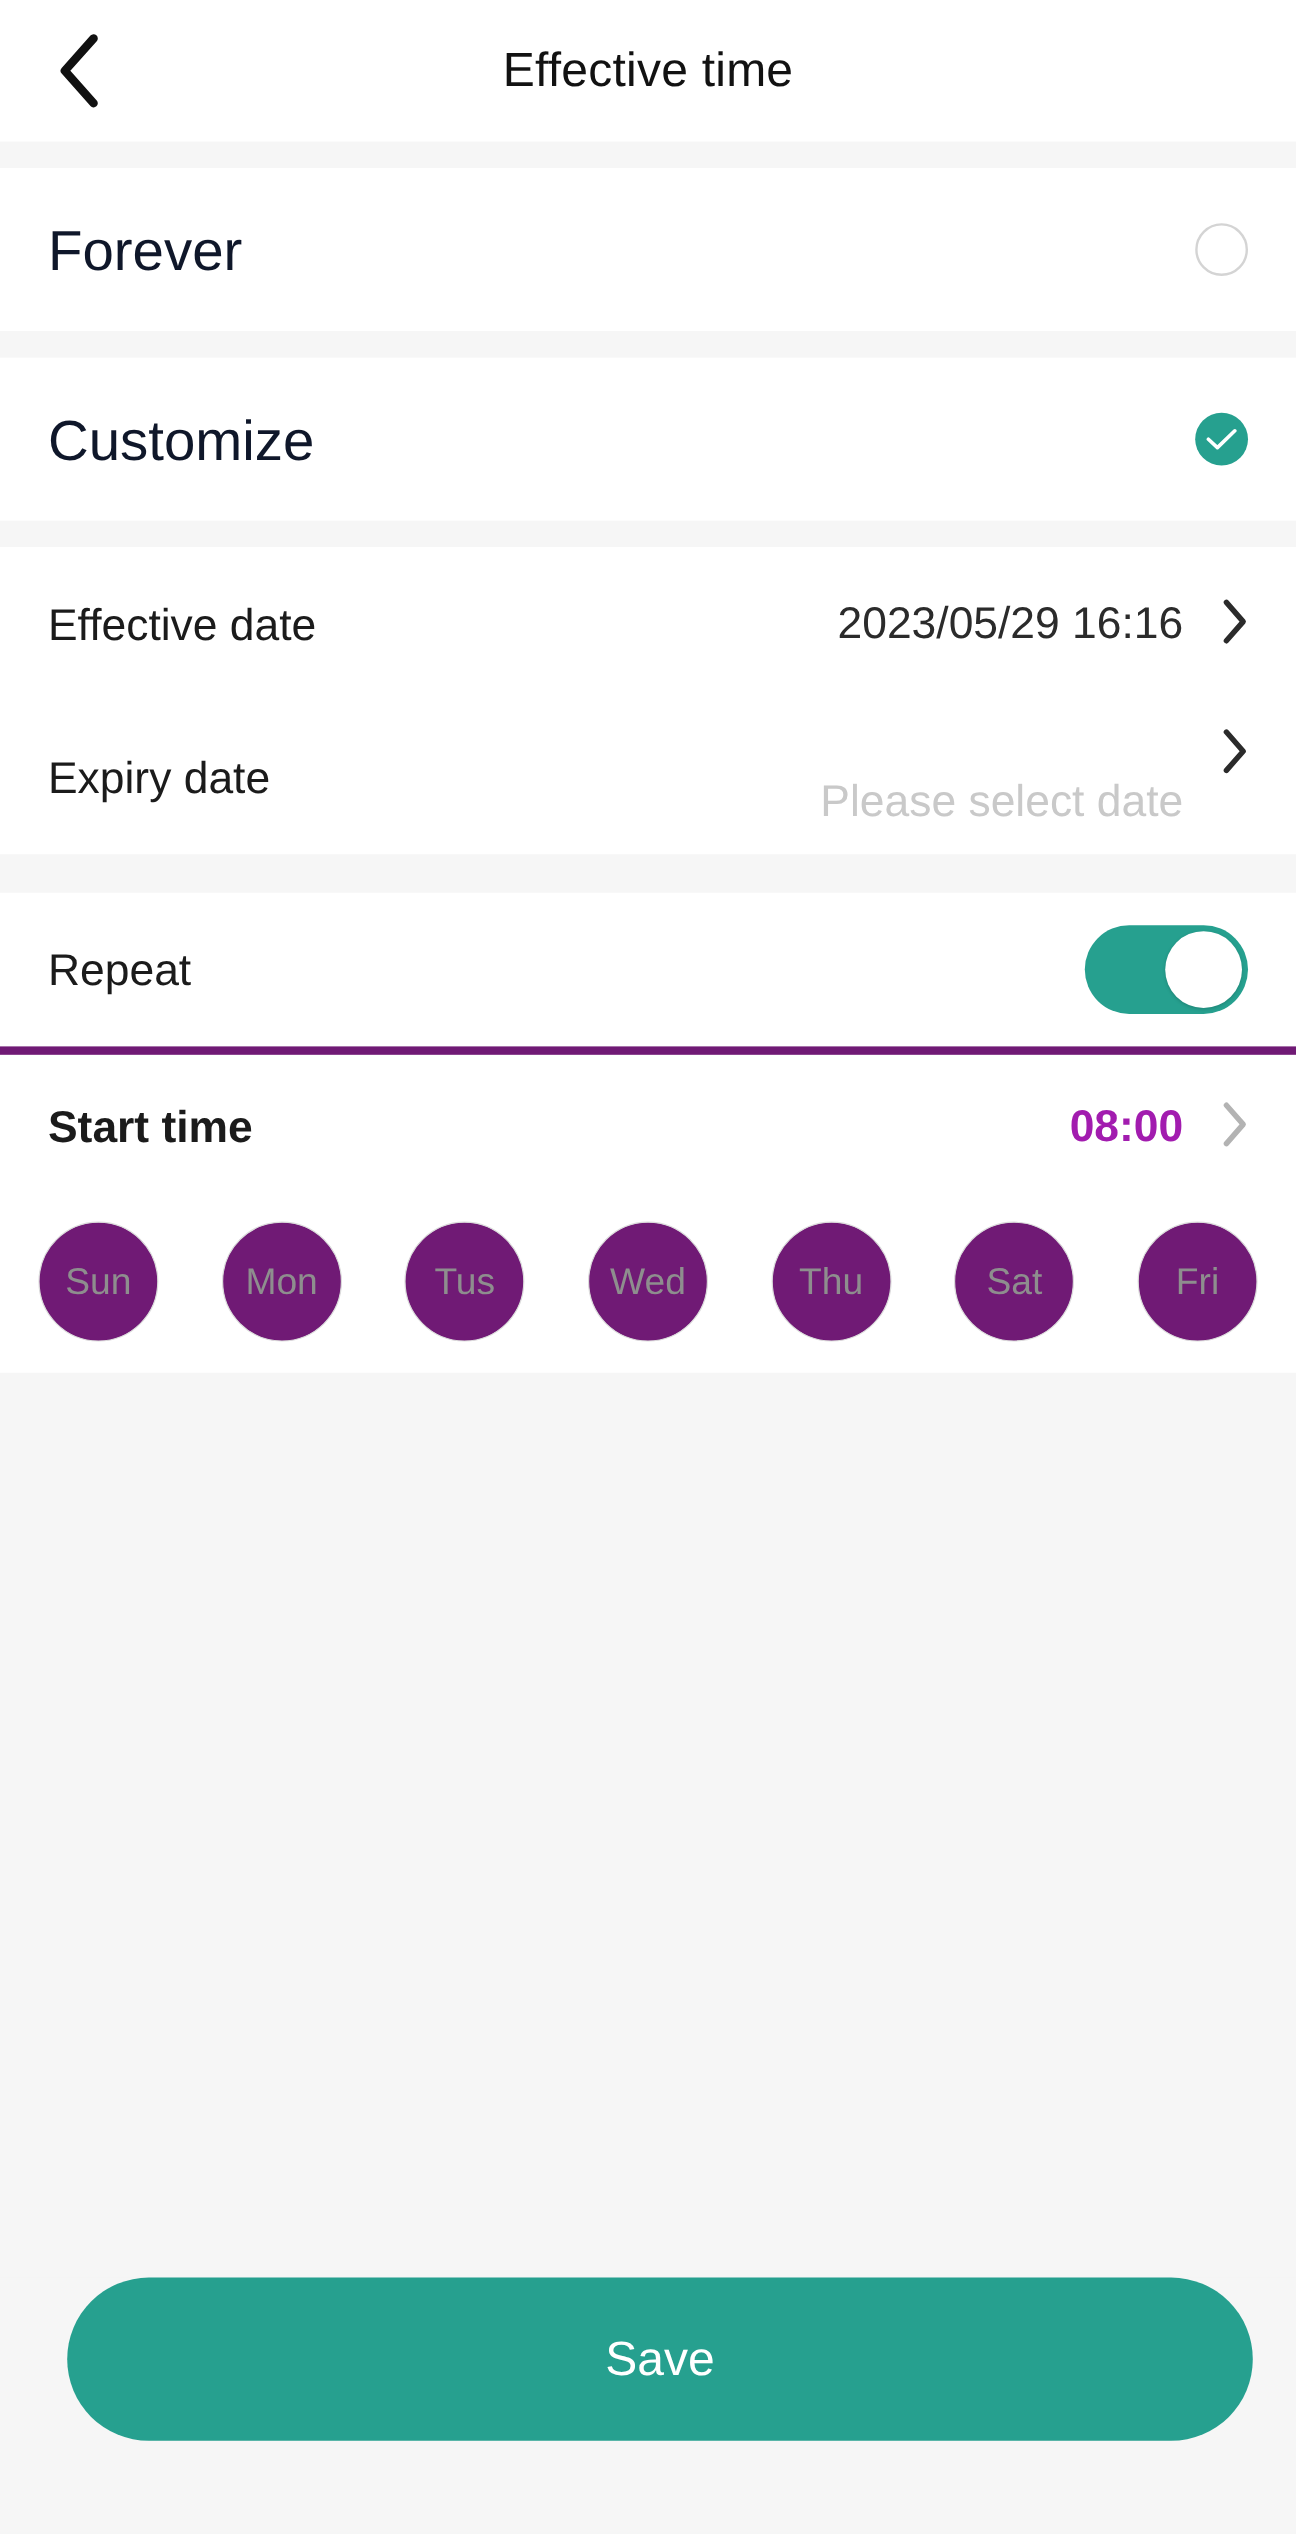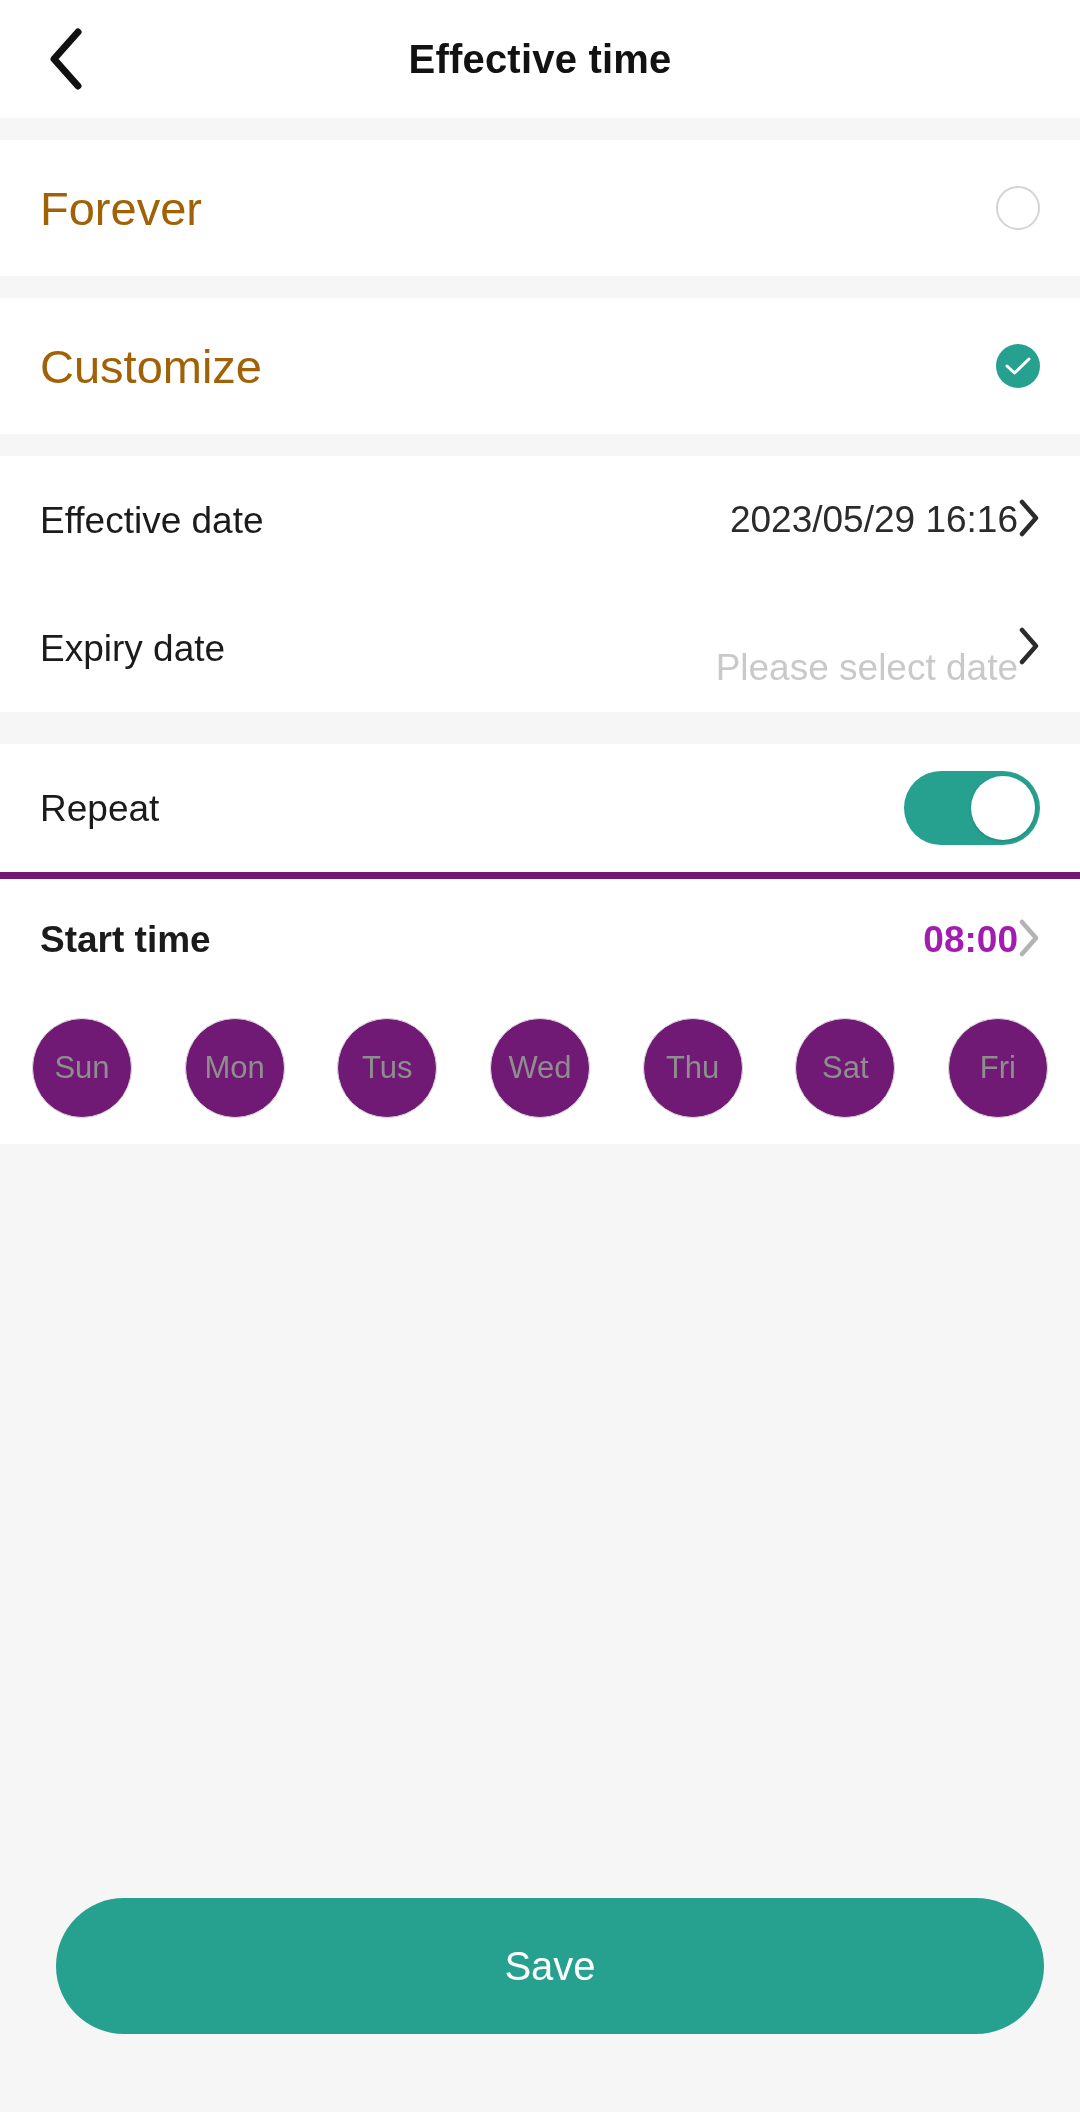--- a/index.html
+++ b/index.html
@@ -42,21 +42,21 @@
     display: flex;
     align-items: center;
     justify-content: center;
     cursor: pointer;
   }
   .back-btn svg { display: block; }
   .header-title {
     width: 100%;
     text-align: center;
     font-size: 40px;
-    font-weight: bold;
+    font-weight: normal;
     color: #121212;
     letter-spacing: 0.2px;
   }
 
   
   .gap {
     flex: 0 0 auto;
     background: #f6f6f6;
   }
   .gap-16 { height: 22px; }
@@ -80,27 +80,26 @@
   .row.tall { height: 136px; }
   .row.divided { border-top: 7px solid #701a75; font-weight: bold; }
 
   .row-label {
     font-size: 37px;
     color: #1b1b1b;
     line-height: 1;
   }
   .row-label.big {
     font-size: 47px;
-    color: #a16207;
+    color: #0f172a;
   }
 
   .row-right {
     display: flex;
-    align-items: center;
-    gap: 0;
+    gap: 32px;
   }
   .row-value {
     font-size: 37px;
     color: #2b2b2b;
   }
   .row-value.muted {
     color: #c9c9c9;
     margin-top: 40px;
   }
   .row-value.gray {

